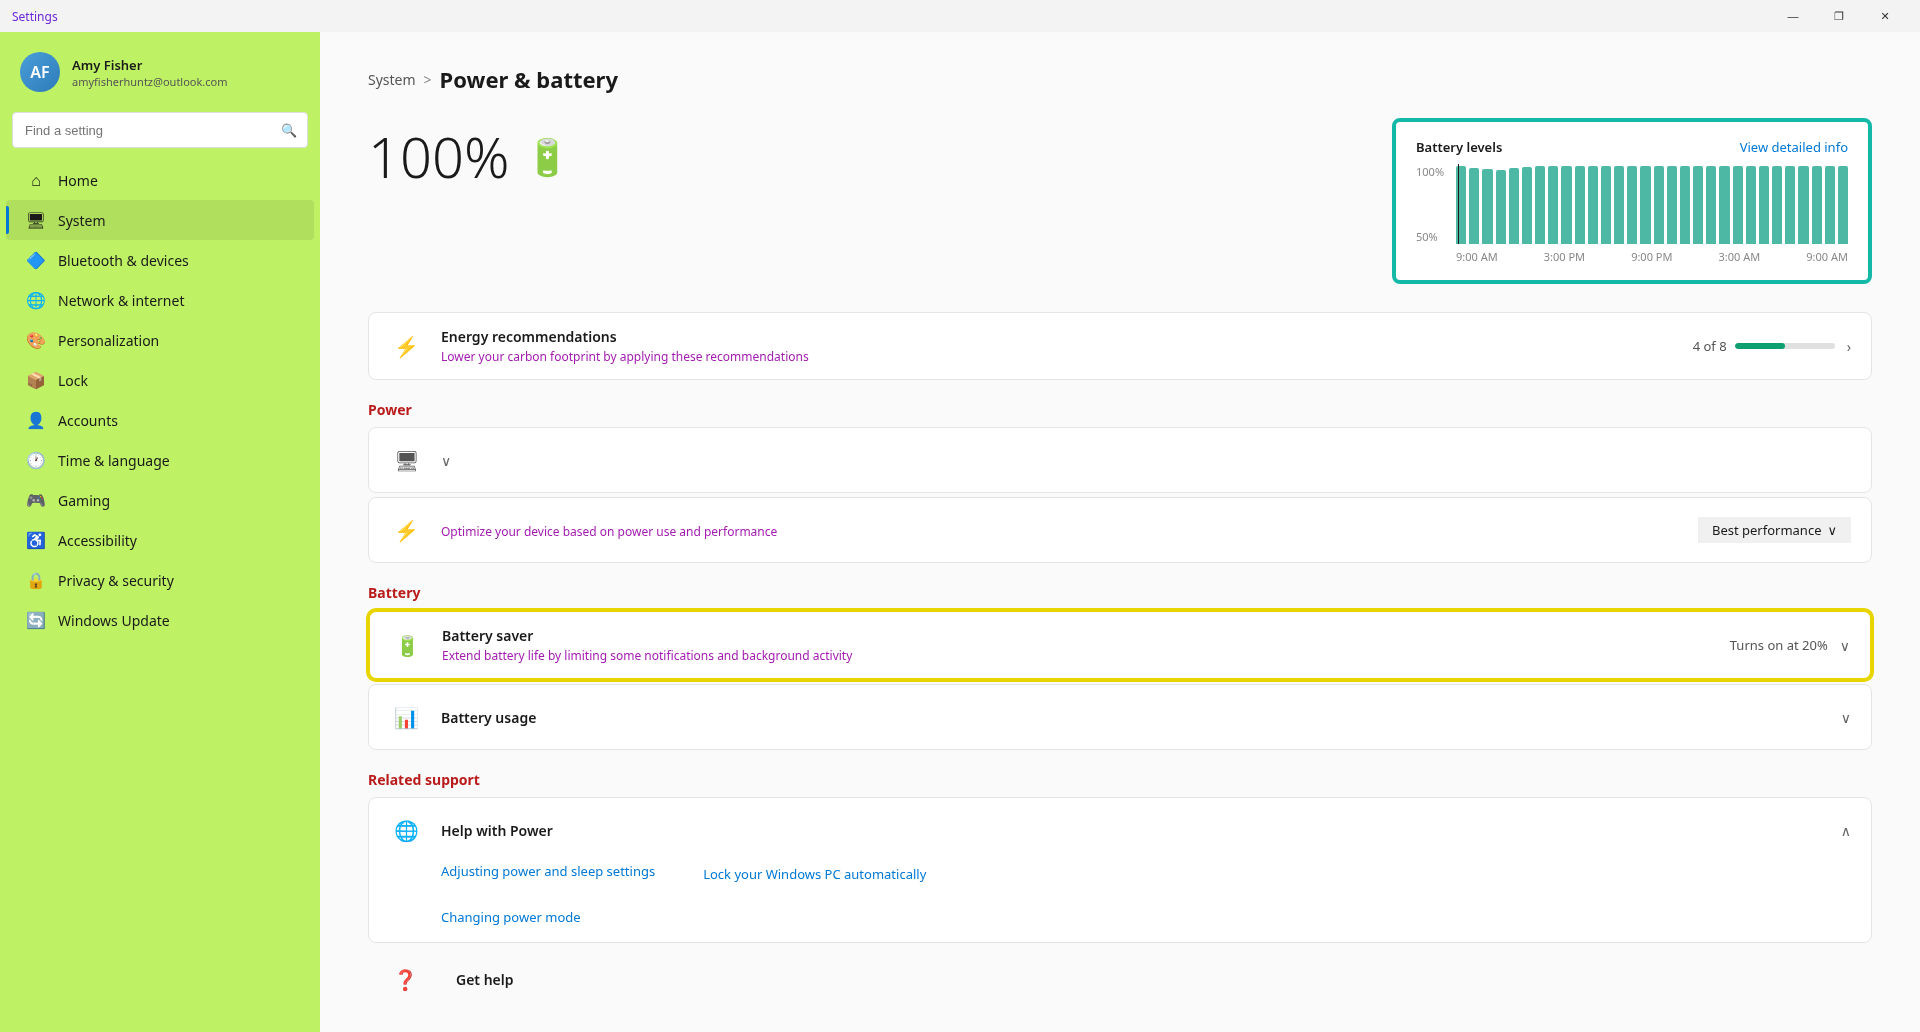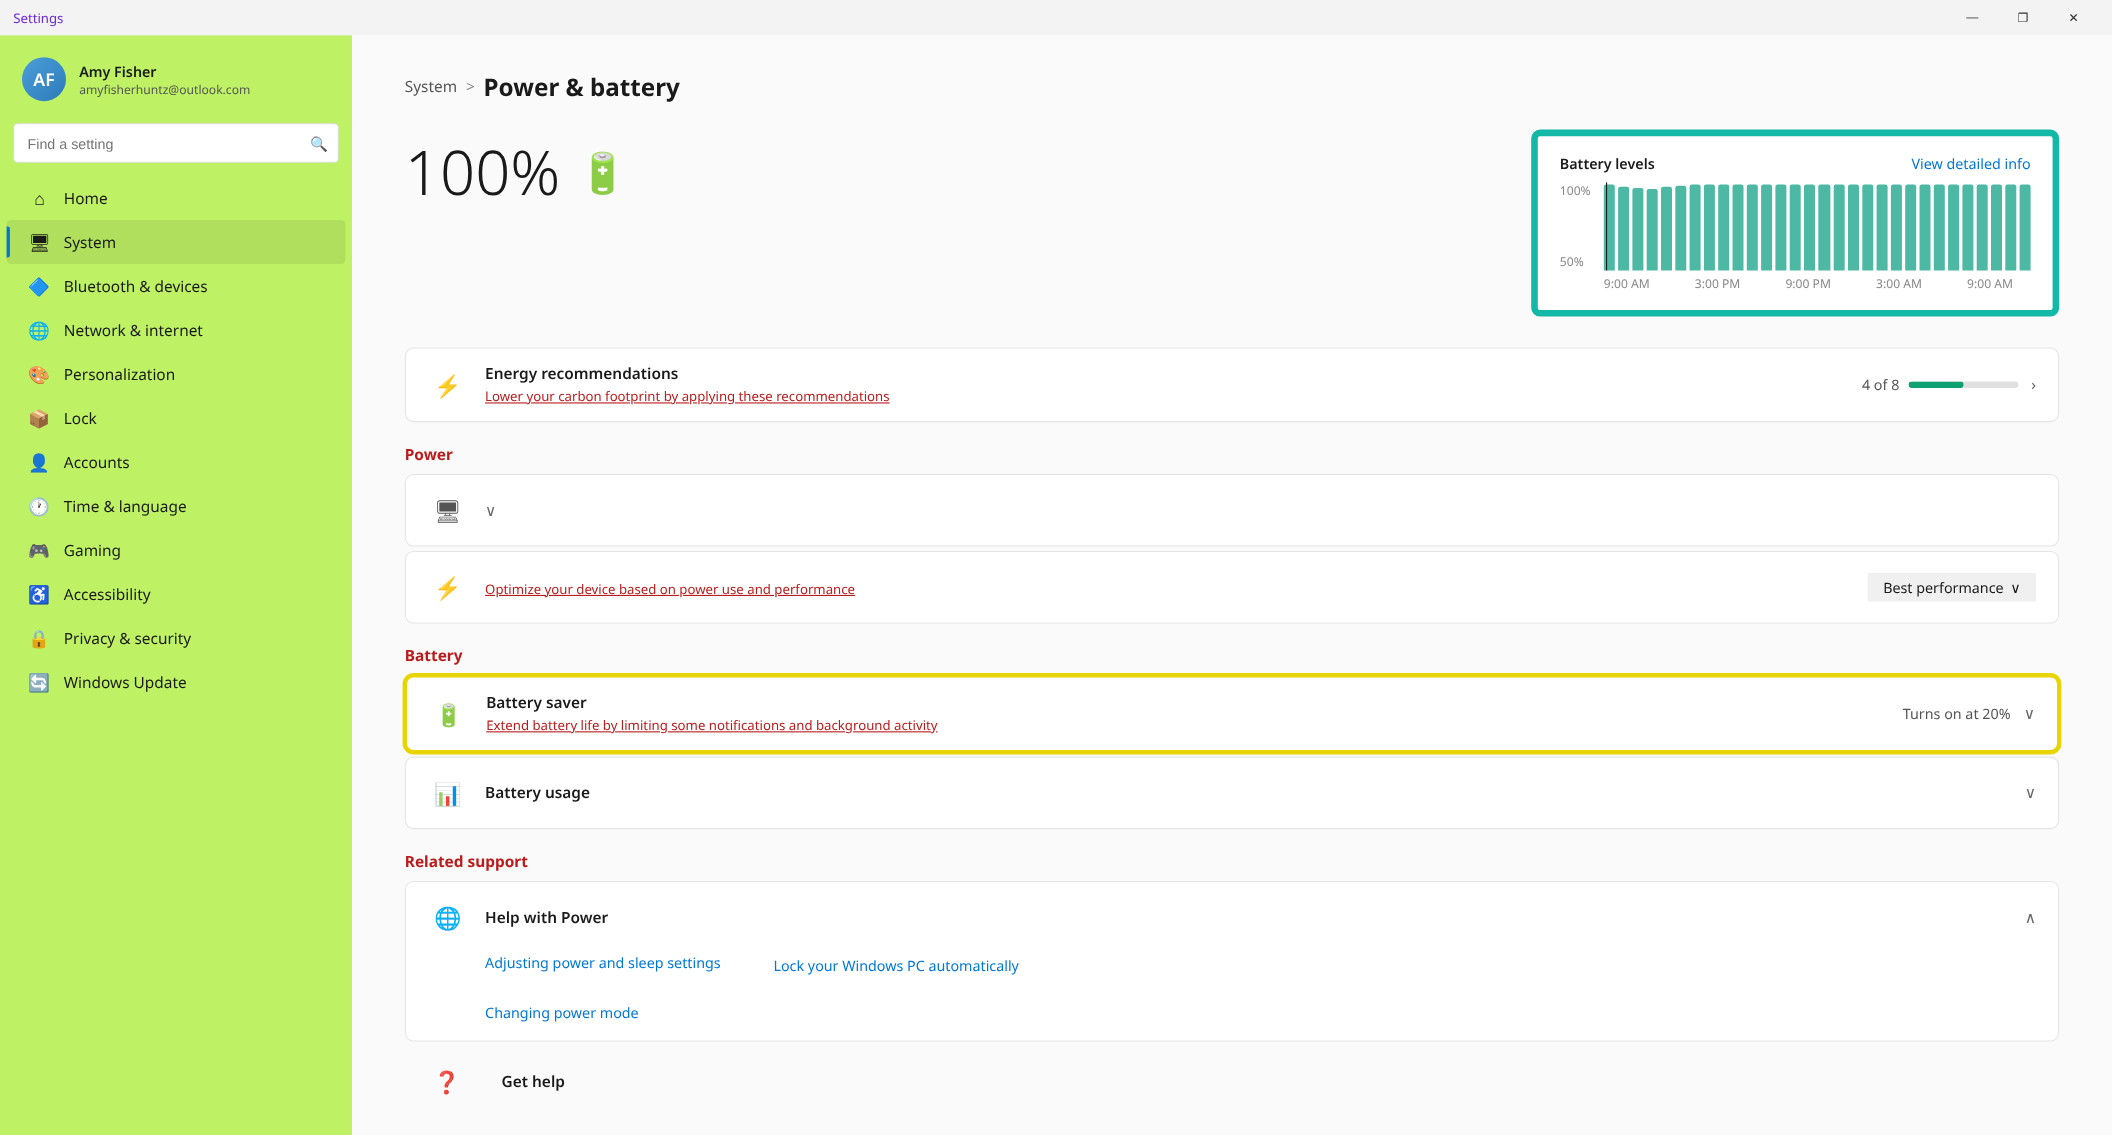--- a/index.html
+++ b/index.html
@@ -172,21 +172,21 @@
     .battery-icon-large {
       font-size: 36px;
       color: #1a1a1a;
     }
 
     .battery-chart-section {
       background: white;
       border-radius: 8px;
       padding: 16px 20px;
       margin-bottom: 8px;
-      border: 6px solid #14b8a6;
+      border: 4px solid #14b8a6;
     }
     .chart-header {
       display: flex;
       justify-content: space-between;
       align-items: center;
       margin-bottom: 8px;
     }
     .chart-title { font-size: 13px; font-weight: 600; color: #1a1a1a; }
     .chart-link { font-size: 13px; color: #0078d4; cursor: pointer; }
 
@@ -216,21 +216,21 @@
       align-items: flex-end;
       gap: 3px;
     }
     .chart-bar {
       flex: 1;
       border-radius: 2px 2px 0 0;
     }
     .chart-xaxis {
       position: absolute;
       left: 40px;
-      right: 16px;
+      right: 0;
       bottom: 0;
       display: flex;
       justify-content: space-between;
       font-size: 11px;
       color: #888;
     }
     .chart-needle {
       position: absolute;
       top: 0;
       bottom: 20px;
@@ -259,21 +259,21 @@
       display: flex;
       align-items: center;
       justify-content: center;
       font-size: 20px;
       flex-shrink: 0;
       margin-right: 16px;
       color: #555;
     }
     .section-text { flex: 1; }
     .section-title { font-size: 14px; font-weight: 600; color: #1a1a1a; }
-    .section-subtitle { font-size: 12px; color: #b91c1c; margin-top: 2px; text-decoration: underline; }
+    .section-subtitle { font-size: 12px; color: #a21caf; margin-top: 2px; }
     .section-right {
       display: flex;
       align-items: center;
       gap: 12px;
       font-size: 13px;
       color: #555;
     }
     .progress-container {
       display: flex;
       align-items: center;

